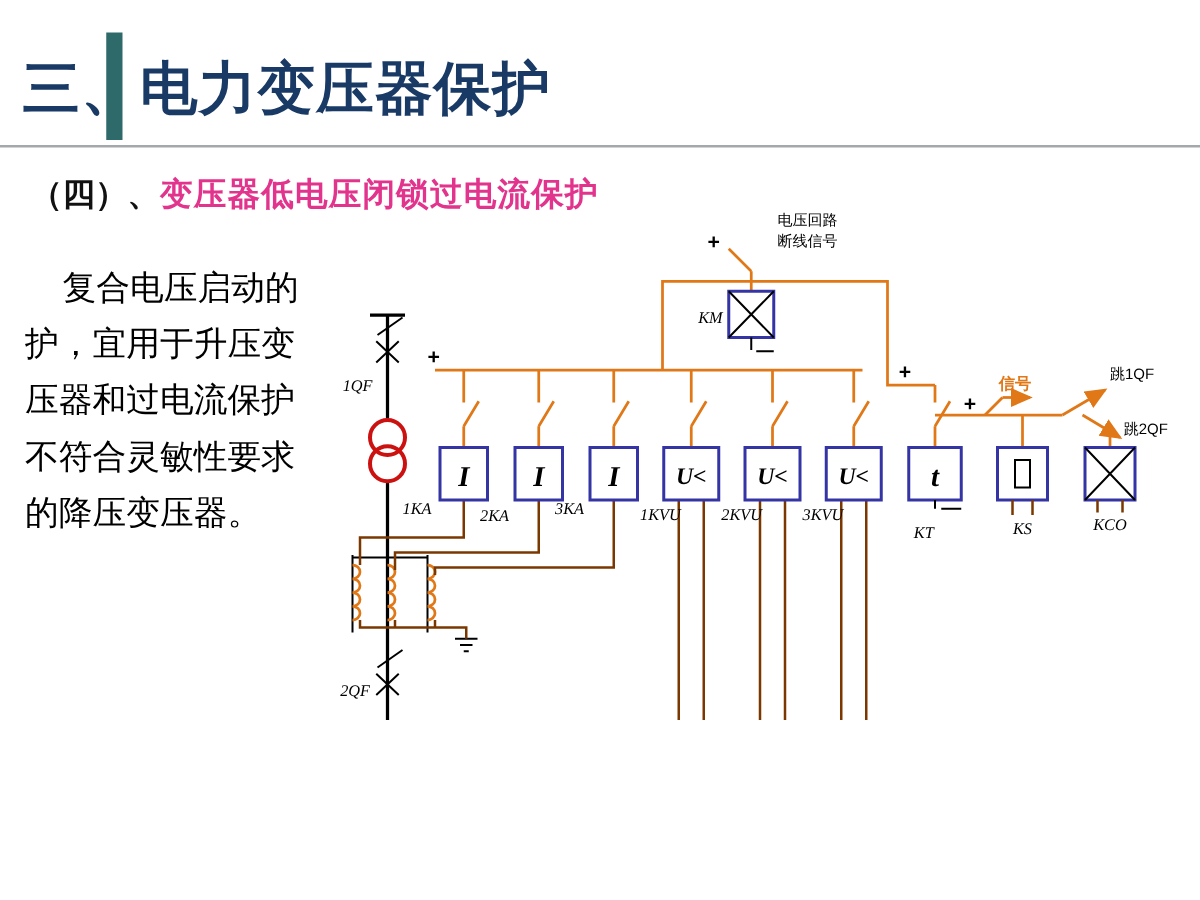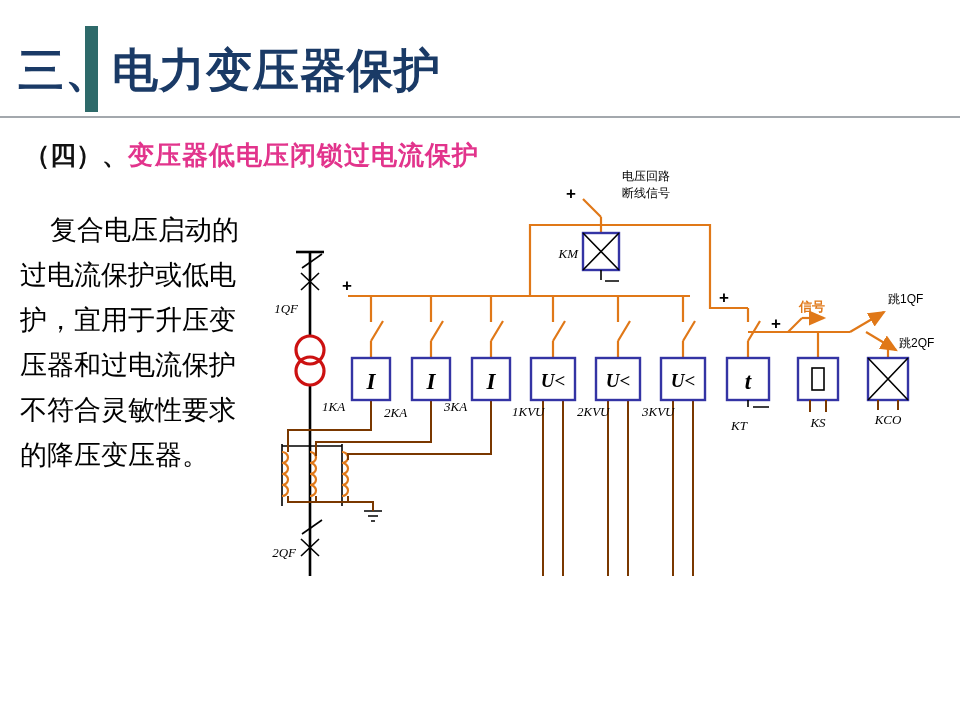--- a/index.html
+++ b/index.html
@@ -45,21 +45,20 @@
   <div class="accent"></div>
   <h1 class="title">三、电力变压器保护</h1>
   <div class="rule"></div>
 
   <div class="subtitle">
     <span class="sub-pre">（四）、</span><span class="sub-main">变压器低电压闭锁过电流保护</span>
   </div>
 
   <div class="body-text">
     <div class="bl indent">复合电压启动的</div>
-    <div class="bl">过电流保护或低电</div>
     <div class="bl">护，宜用于升压变</div>
     <div class="bl">压器和过电流保护</div>
     <div class="bl">不符合灵敏性要求</div>
     <div class="bl">的降压变压器。</div>
   </div>
 
   <svg class="diagram" width="960" height="720" viewBox="0 0 960 720">
     <defs>
       <marker id="arr" markerWidth="9" markerHeight="8" refX="7" refY="3.5" orient="auto">
         <path d="M0,0 L8,3.5 L0,7 Z" fill="#E07818"></path>

